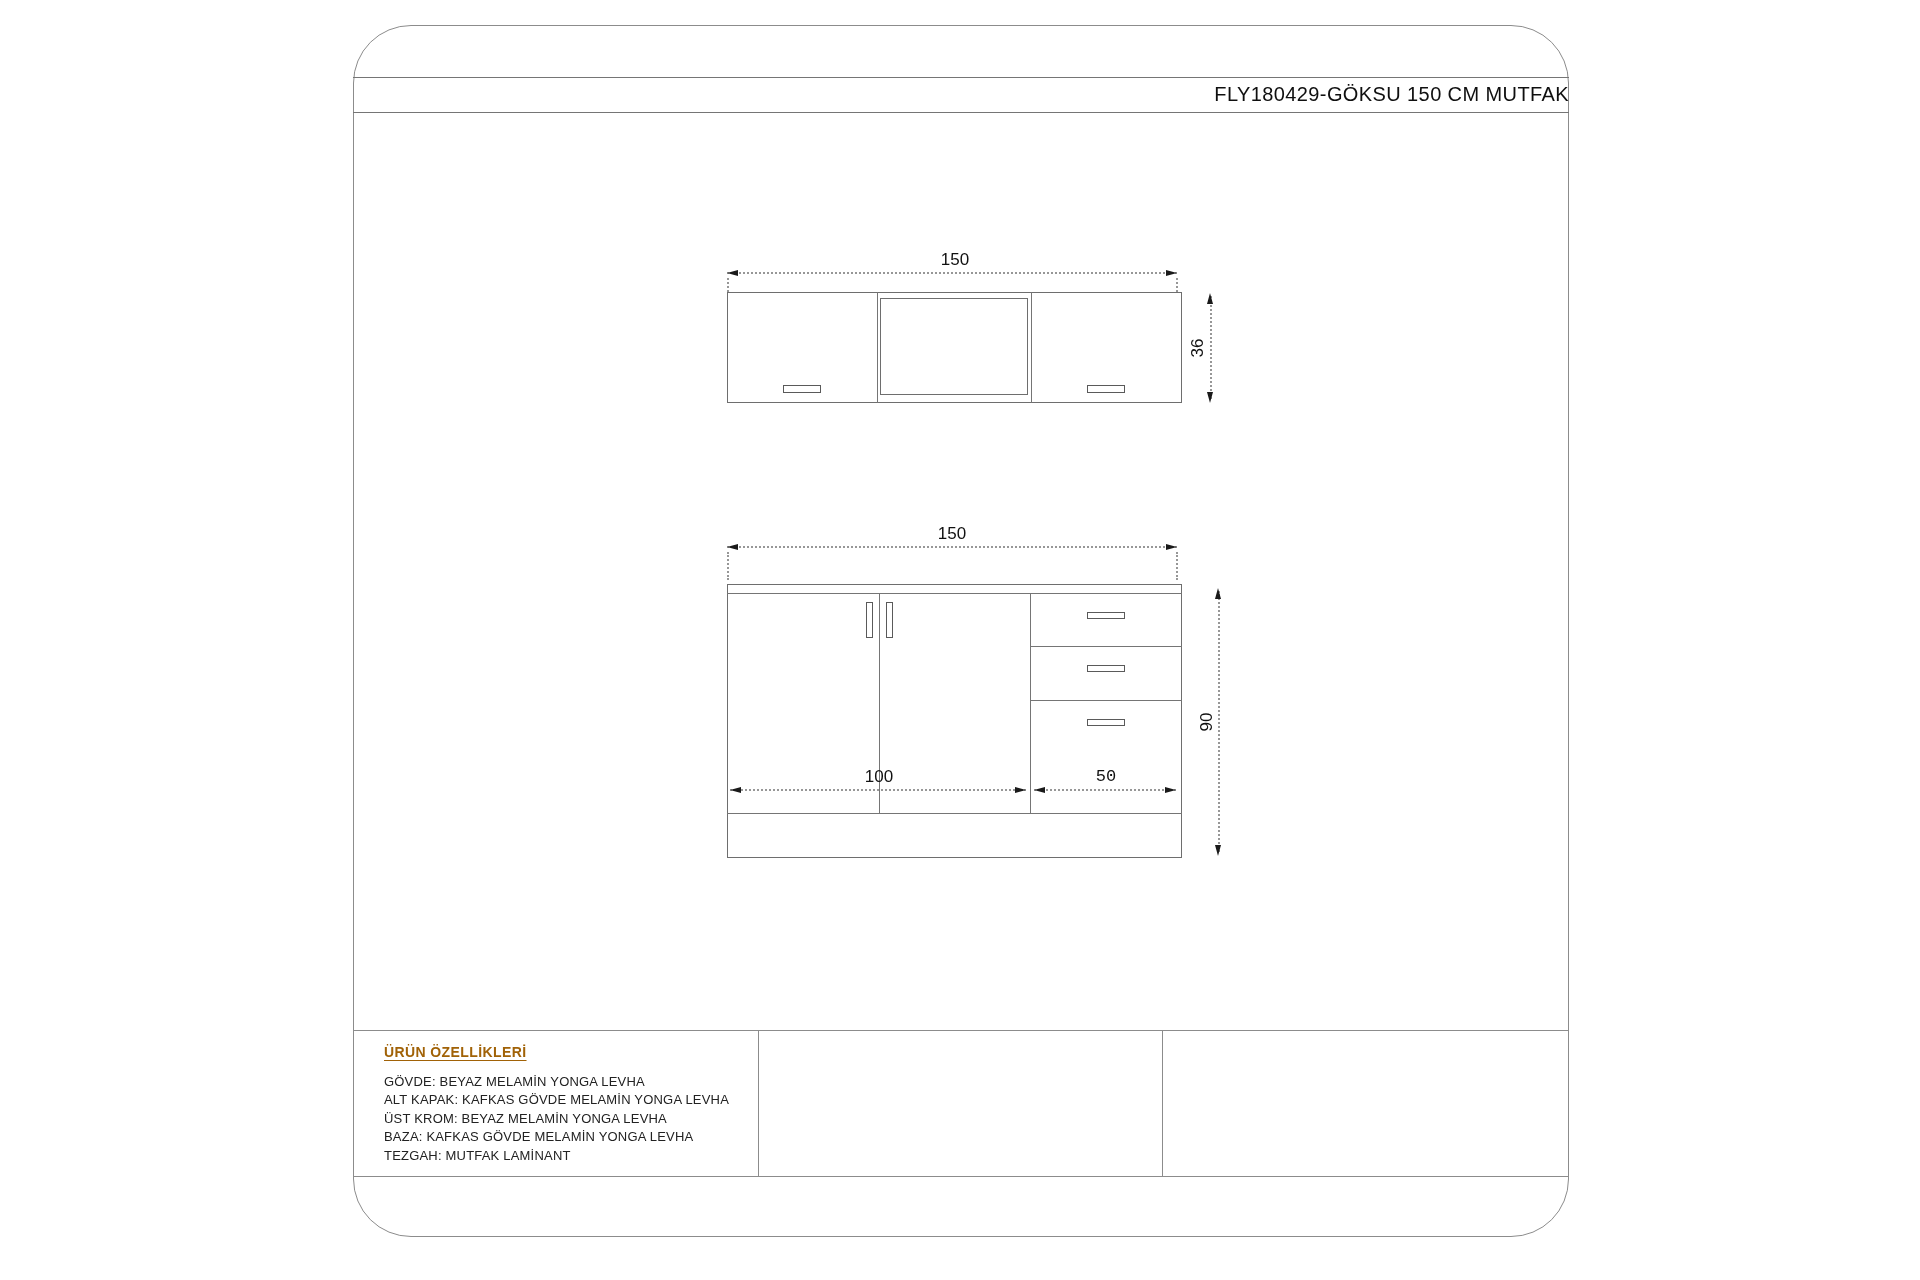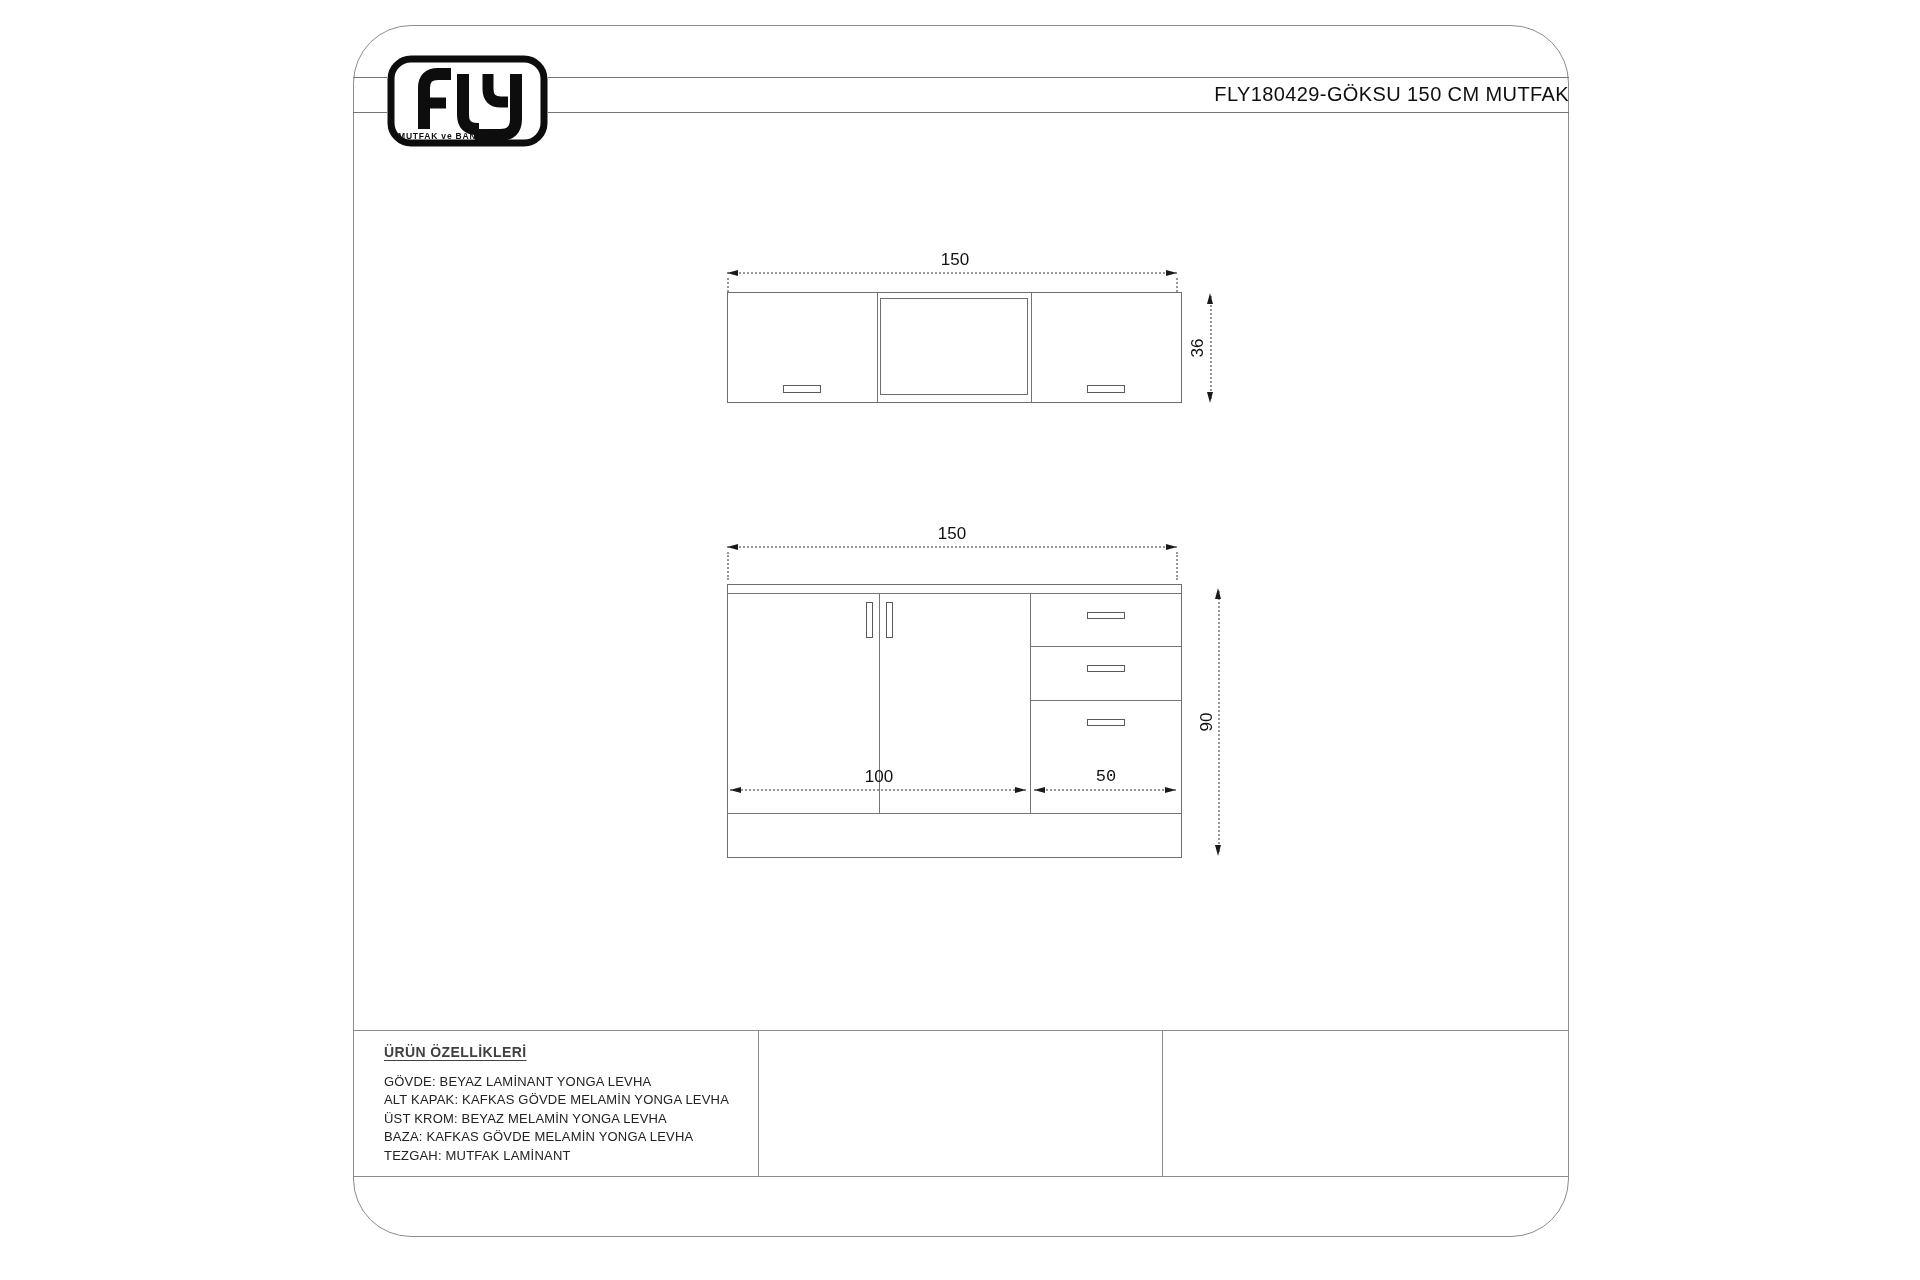--- a/index.html
+++ b/index.html
@@ -27,46 +27,34 @@
               font-size:20px;letter-spacing:.4px;color:#0f0f0f;line-height:28px;}
   
   .logo{position:absolute;left:387px;top:55px;width:161px;height:92px;background:#fff;z-index:6;}
   .logo svg{position:absolute;left:0;top:0;}
   .logo-tag{position:absolute;left:11px;bottom:6px;font-size:8.5px;font-weight:700;
             letter-spacing:.8px;color:#111;white-space:nowrap;}
   .sr{position:absolute;width:1px;height:1px;overflow:hidden;clip:rect(0 0 0 0);}
   
   .col{position:absolute;font-size:13px;line-height:18.5px;color:#222;letter-spacing:.2px;}
   .col h3{margin:0 0 11px 0;font-size:14px;font-weight:700;letter-spacing:.4px;
-          text-decoration:underline;text-underline-offset:3px;color:#404040;}
+          text-decoration:underline;text-underline-offset:3px;color:#a16207;}
   .col div{white-space:nowrap;}
 </style>
 </head>
 <body>
 
 <div class="canvas">
 
   <div class="sheet"></div>
 
   <div class="hline" style="left:353px;top:77px;width:1216px;"></div>
   <div class="hline" style="left:353px;top:112px;width:1216px;"></div>
   <div class="band-title">FLY180429-GÖKSU 150 CM MUTFAK</div>
 
-  <div class="logo">
-    <svg width="161" height="92" viewBox="0 0 161 92">
-      <rect x="4" y="4" width="153" height="84" rx="20" fill="#fff" stroke="#0d0d0d" stroke-width="7"></rect>
-      <path d="M 37 74 L 37 33 Q 37 19 51 19 L 64 19" fill="none" stroke="#0d0d0d" stroke-width="12"></path>
-      <path d="M 37 48 L 59 48" fill="none" stroke="#0d0d0d" stroke-width="11"></path>
-      <path d="M 76 19 L 76 60 Q 76 74 90 74 L 92 74" fill="none" stroke="#0d0d0d" stroke-width="12"></path>
-      <path d="M 101 19 L 101 34 Q 101 47 114 47 L 121 47" fill="none" stroke="#0d0d0d" stroke-width="11"></path>
-      <path d="M 129 19 L 129 64 Q 129 80 113 80 L 88 80" fill="none" stroke="#0d0d0d" stroke-width="12"></path>
-    </svg>
-    <span class="logo-tag">MUTFAK ve BANYO</span>
-    <span class="sr">FLY</span>
-  </div>
 
   <div class="dim-label" style="left:900px;top:250px;width:110px;">150</div>
   <div class="dot-h" style="left:727px;top:272px;width:450px;"></div>
   <div class="arr arr-l" style="left:727px;top:270px;"></div>
   <div class="arr arr-r" style="left:1166px;top:270px;"></div>
   <div class="dot-v" style="left:727px;top:278px;height:14px;"></div>
   <div class="dot-v" style="left:1176px;top:278px;height:14px;"></div>
 
   <div class="orect" style="left:727px;top:292px;width:455px;height:111px;"></div>
   <div class="vline" style="left:877px;top:292px;height:111px;"></div>
@@ -117,21 +105,21 @@
   <div class="arr arr-d" style="left:1215px;top:845px;"></div>
   <div class="dim-label-v" style="left:1195px;top:710px;">90</div>
 
   <div class="hline" style="left:353px;top:1030px;width:1216px;border-top-color:#8c8c8c;"></div>
   <div class="hline" style="left:353px;top:1176px;width:1216px;border-top-color:#8c8c8c;"></div>
   <div class="vline" style="left:758px;top:1030px;height:146px;border-left-color:#8c8c8c;"></div>
   <div class="vline" style="left:1162px;top:1030px;height:146px;border-left-color:#8c8c8c;"></div>
 
   <div class="col" style="left:384px;top:1043px;width:362px;">
     <h3>ÜRÜN ÖZELLİKLERİ</h3>
-    <div>GÖVDE: BEYAZ LAMİNANT YONGA LEVHA</div>
+    <div>GÖVDE: BEYAZ MELAMİN YONGA LEVHA</div>
     <div>ALT KAPAK: KAFKAS GÖVDE MELAMİN YONGA LEVHA</div>
     <div>ÜST KROM: BEYAZ MELAMİN YONGA LEVHA</div>
     <div>BAZA: KAFKAS GÖVDE MELAMİN YONGA LEVHA</div>
     <div>TEZGAH: MUTFAK LAMİNANT</div>
   </div>
 
 
 
 </div>
 

